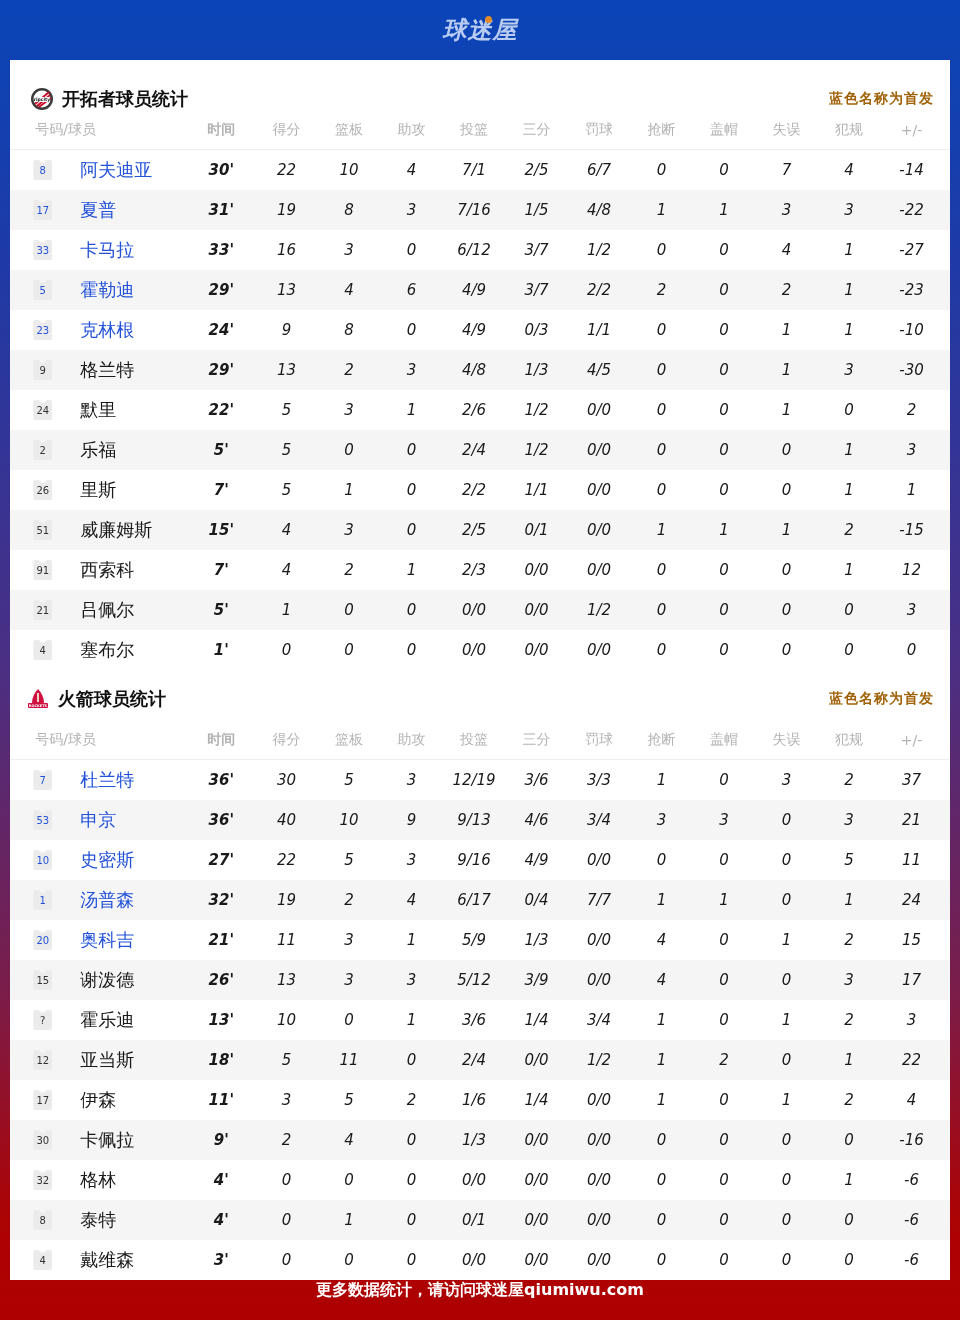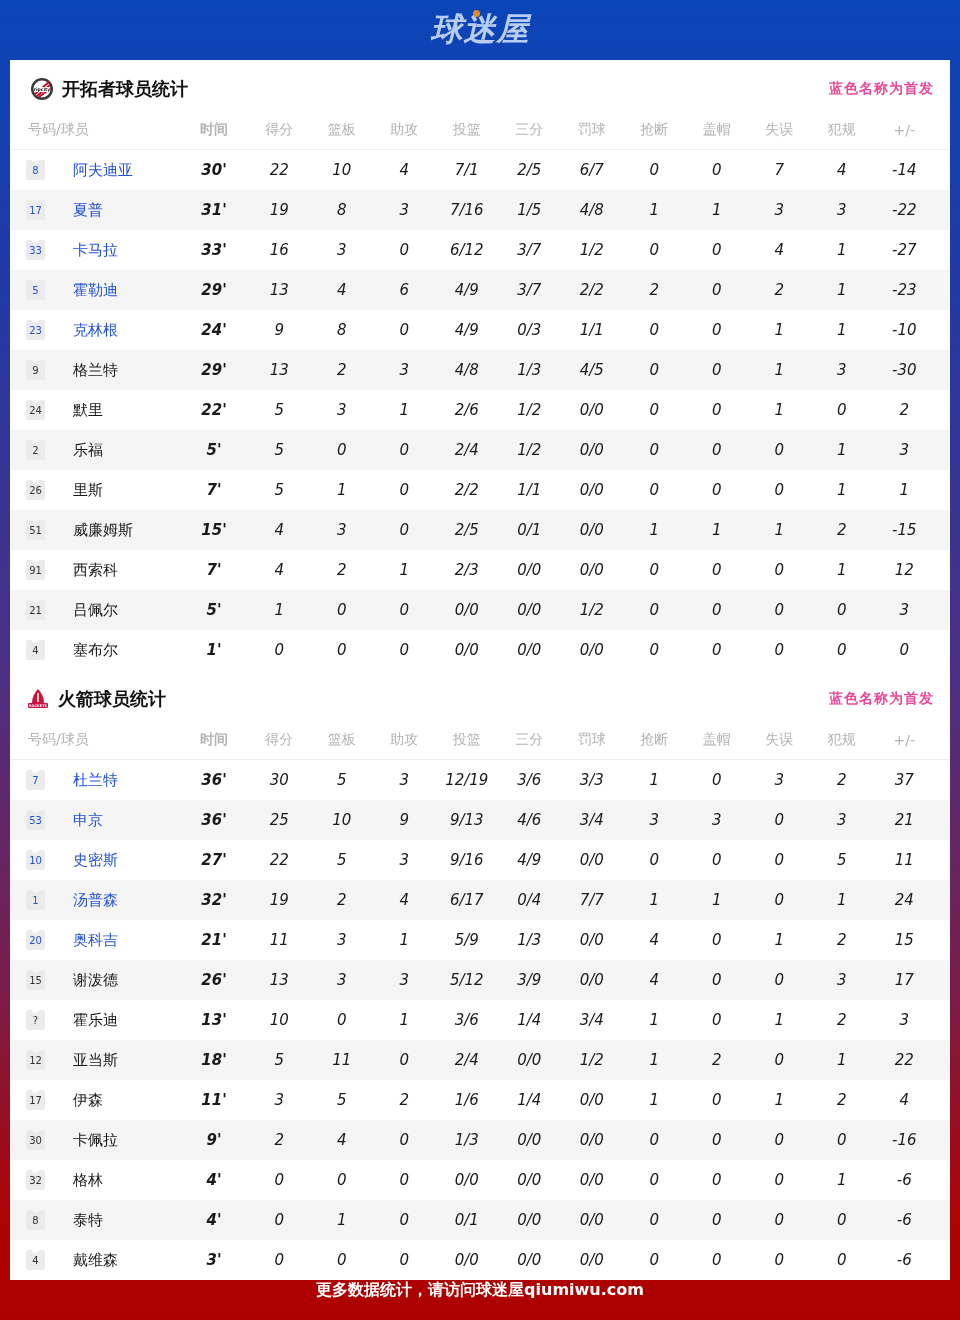--- a/index.html
+++ b/index.html
@@ -7,79 +7,79 @@
   body {
     font-family: "DejaVu Sans", "Liberation Sans", sans-serif;
     background: linear-gradient(180deg, #0a45b8 0%, #1f3aa6 20%, #4a2f84 50%, #7a1d4a 75%, #ac0305 92%, #ae0000 100%);
     position: relative;
   }
   .brand-header {
     position: absolute; left: 0; top: 0; width: 960px; height: 60px;
     display: flex; align-items: center; justify-content: center;
   }
   .brand-logo {
-    font-size: 32px; font-weight: bold; font-style: italic; color: #b9cdf2;
+    font-size: 24px; font-weight: bold; font-style: italic; color: #b9cdf2;
     letter-spacing: 1px; position: relative;
   }
   .brand-logo .dot {
     position: absolute; top: 2px; left: 42px; width: 7px; height: 7px; border-radius: 50%;
     background: #e08a2a;
   }
   .card {
     position: absolute; left: 10px; top: 60px; width: 940px; height: 1220px;
     background: #ffffff;
   }
   .section-head {
     position: absolute; left: 0; width: 940px; height: 50px;
     display: flex; align-items: center; justify-content: space-between;
     padding: 0 16px 0 16px;
   }
   .section-title-wrap { display: flex; align-items: center; gap: 8px; }
   .team-logo { width: 24px; height: 24px; display: inline-block; }
   .section-title { font-size: 18px; font-weight: bold; color: #111; }
-  .legend-note { font-size: 14px; color: #ec4899; font-weight: bold; letter-spacing: 1px; }
+  .legend-note { font-size: 14px; color: #a16207; font-weight: bold; letter-spacing: 1px; }
   .table { position: absolute; left: 0; width: 940px; }
   .row {
-    height: 40px; display: flex; align-items: center; width: 940px;
+    height: 40px; display: flex; align-items: center; width: 940px; justify-content: center;
   }
   .row.alt { background: #f5f5f5; }
   .row.head { border-bottom: 1px solid #eeeeee; }
   .cell { text-align: center; font-size: 15px; color: #1a1a1a; font-style: italic; }
   .head .cell { color: #b3b3b3; font-size: 14px; font-style: normal; }
   .c-player { width: 170px; text-align: left; padding-left: 16px; display: flex; align-items: center; gap: 8px; font-style: normal; }
   .head .c-player { padding-left: 18px; }
   .c-stat { width: 62.5px; }
   .c-min { width: 68px; font-weight: bold; }
   .num-badge {
     width: 19px; height: 20px; background: #ebebeb; border-radius: 2px;
     font-size: 10px; color: #333; display: inline-flex; align-items: center; justify-content: center;
     font-style: normal; clip-path: polygon(0 0, 30% 0, 40% 12%, 60% 12%, 70% 0, 100% 0, 100% 100%, 0 100%);
   }
   .starter .num-badge { color: #2352d8; }
-  .pname { font-size: 15px; color: #1a1a1a; font-style: normal; padding-left: 20px; }
+  .pname { font-size: 18px; color: #1a1a1a; font-style: normal; padding-left: 20px; }
   .starter .pname { color: #2352d8; }
   .footer-bar {
     position: absolute; left: 0; top: 1280px; width: 960px; height: 40px;
     display: flex; align-items: flex-start; justify-content: center;
     color: #ffffff; font-size: 16px; font-weight: bold;
   }
 </style>
 </head>
 <body>
 
 <div class="brand-header">
   <div class="brand-logo">
     <span>球迷屋</span>
     <span class="dot"></span>
   </div>
 </div>
 
 <div class="card">
 
-  <div class="section-head" style="top:4px;padding-left:20px;">
+  <div class="section-head" style="top:14px;padding-left:20px;">
     <div class="section-title-wrap">
       <svg class="team-logo" viewBox="0 0 24 24">
         <circle cx="12" cy="12" r="11" fill="#3a3a3a"></circle>
         <circle cx="12" cy="12" r="8.5" fill="#ffffff"></circle>
         <path d="M5 17 L19 5 M7 19 L20 8 M9 20 L21 11" stroke="#c8102e" stroke-width="2"></path>
         <rect x="4" y="10" width="16" height="5" fill="#ffffff"></rect>
         <text x="12" y="14.2" font-size="4.6" font-family="DejaVu Sans, sans-serif" font-weight="bold" text-anchor="middle" fill="#222">ripcity</text>
       </svg>
       <span class="section-title">开拓者球员统计</span>
     </div>
@@ -382,21 +382,21 @@
         <div class="cell c-stat">3</div>
         <div class="cell c-stat">2</div>
         <div class="cell c-stat">37</div>
       </div>
       <div class="row alt starter">
         <div class="cell c-player">
           <span class="num-badge">53</span>
           <span class="pname">申京</span>
         </div>
         <div class="cell c-min">36'</div>
-        <div class="cell c-stat">25</div>
+        <div class="cell c-stat">40</div>
         <div class="cell c-stat">10</div>
         <div class="cell c-stat">9</div>
         <div class="cell c-stat">9/13</div>
         <div class="cell c-stat">4/6</div>
         <div class="cell c-stat">3/4</div>
         <div class="cell c-stat">3</div>
         <div class="cell c-stat">3</div>
         <div class="cell c-stat">0</div>
         <div class="cell c-stat">3</div>
         <div class="cell c-stat">21</div>

